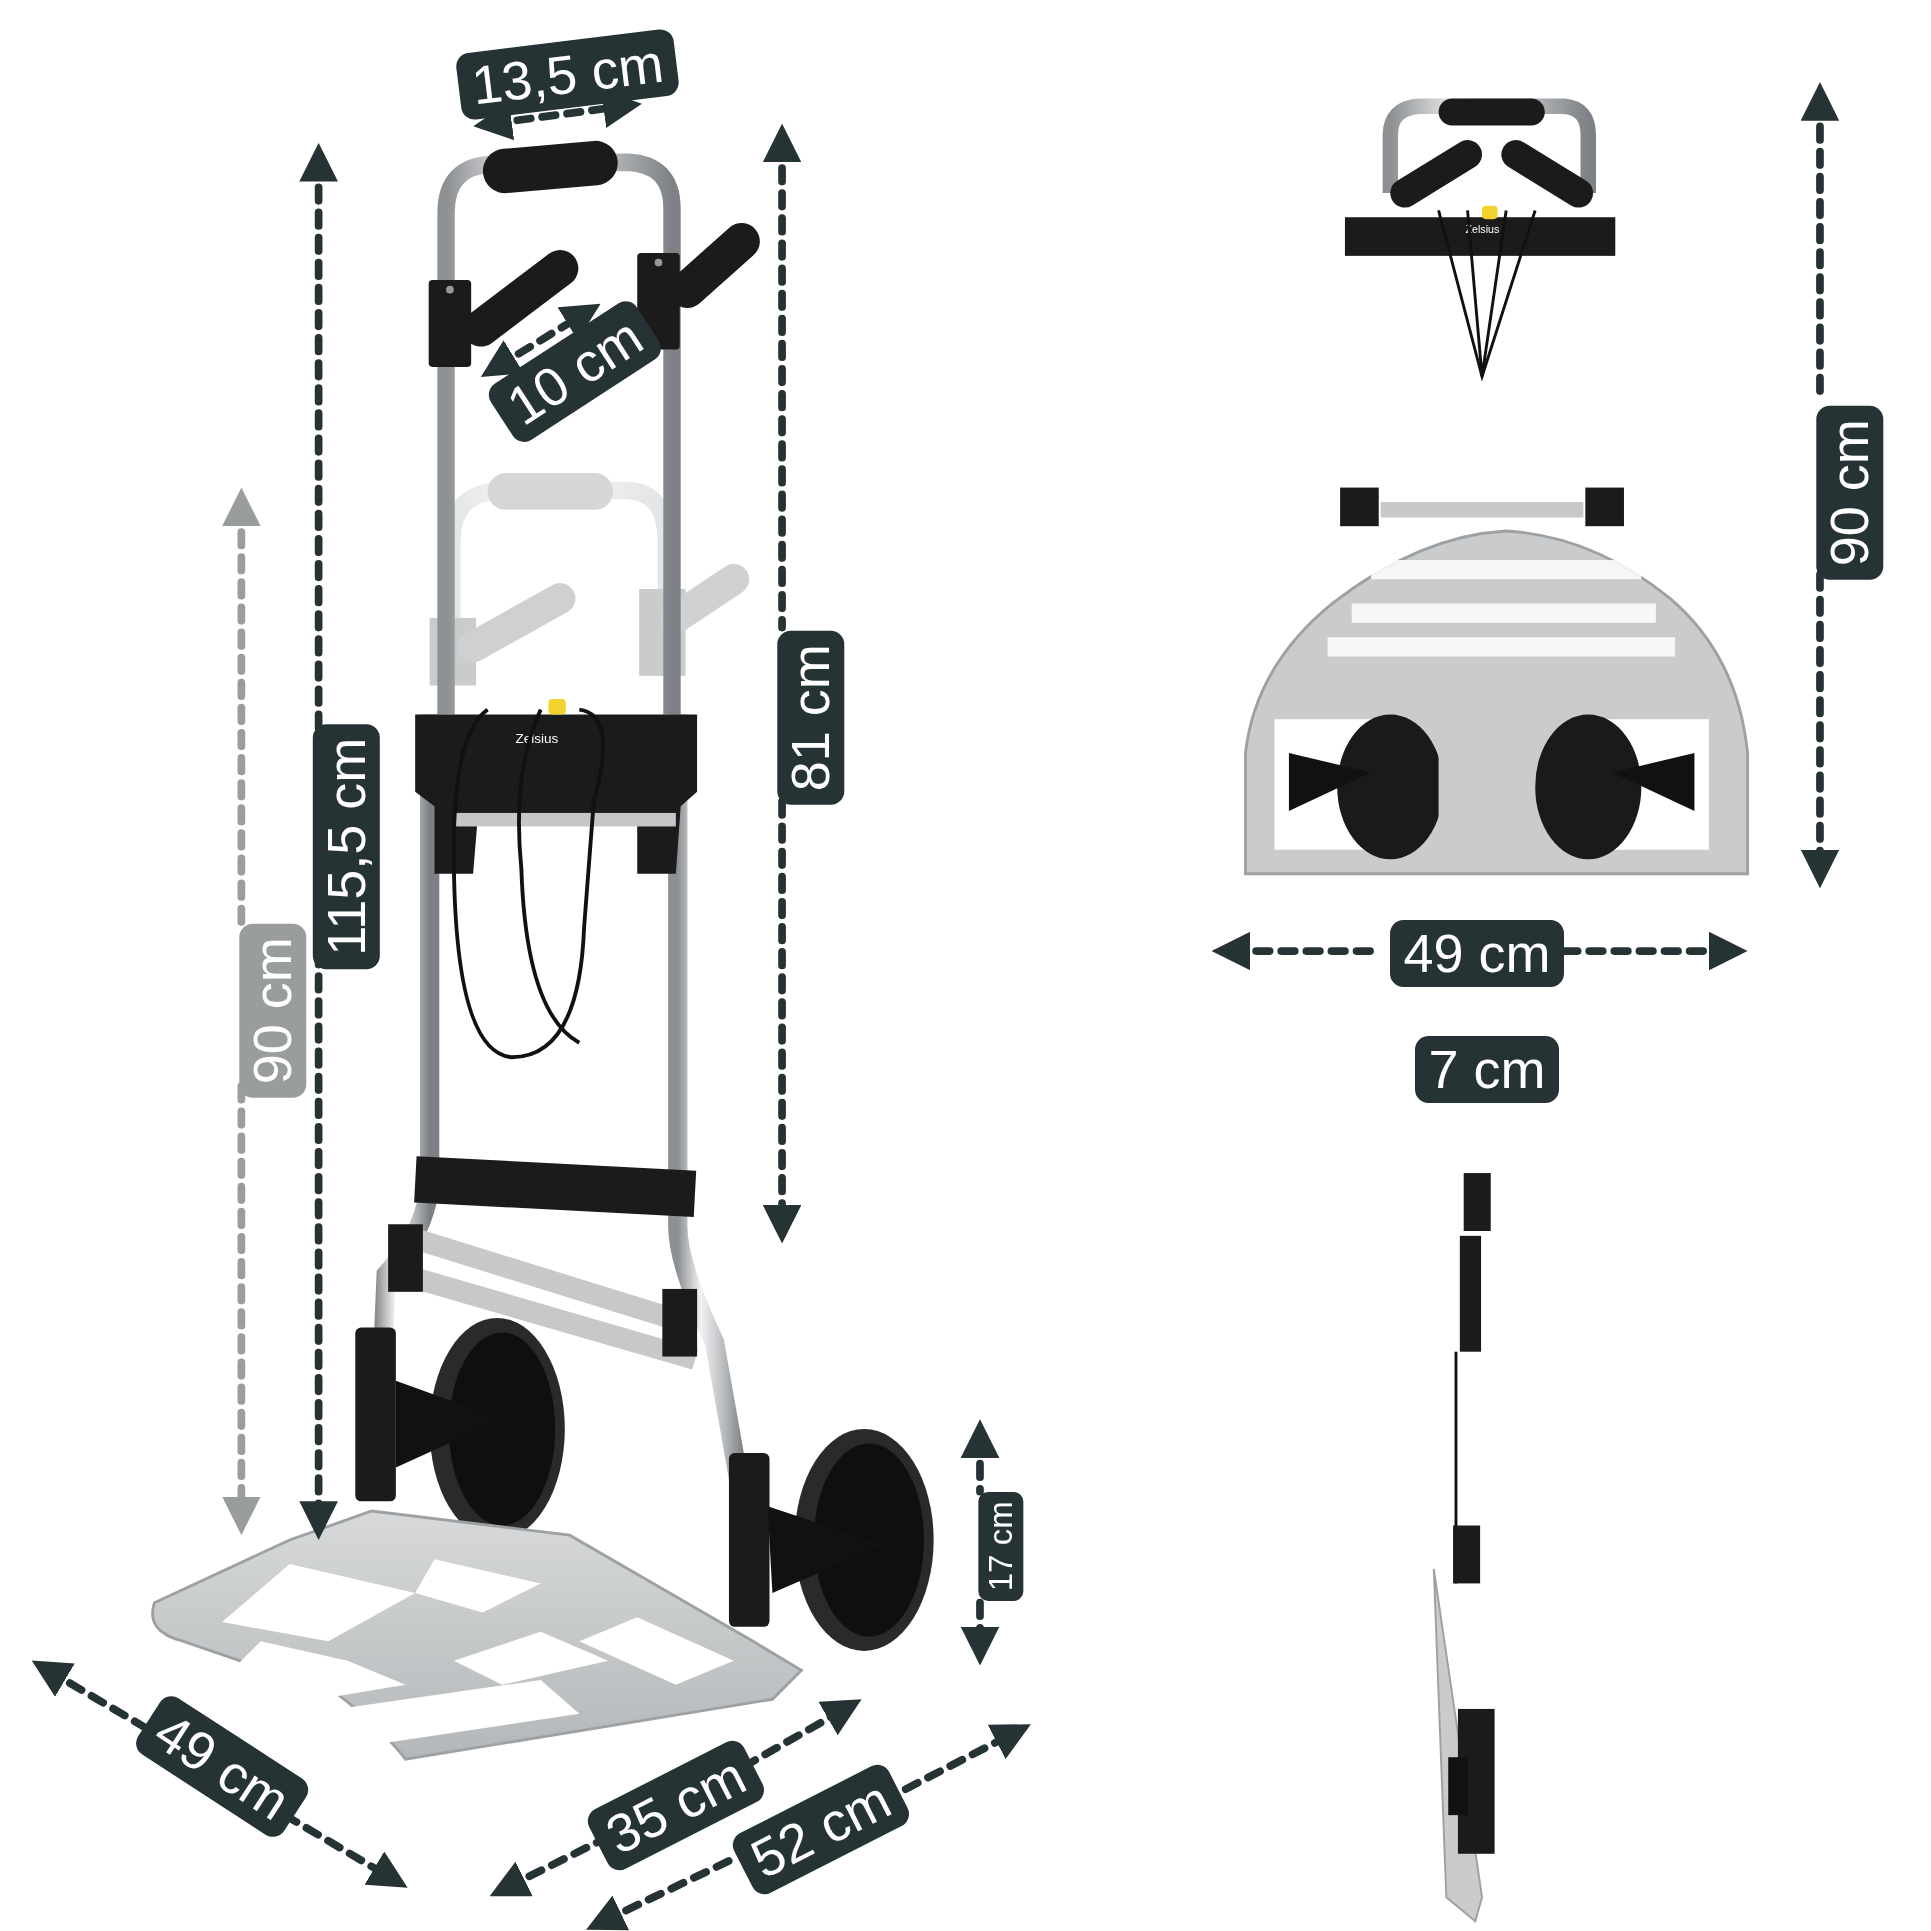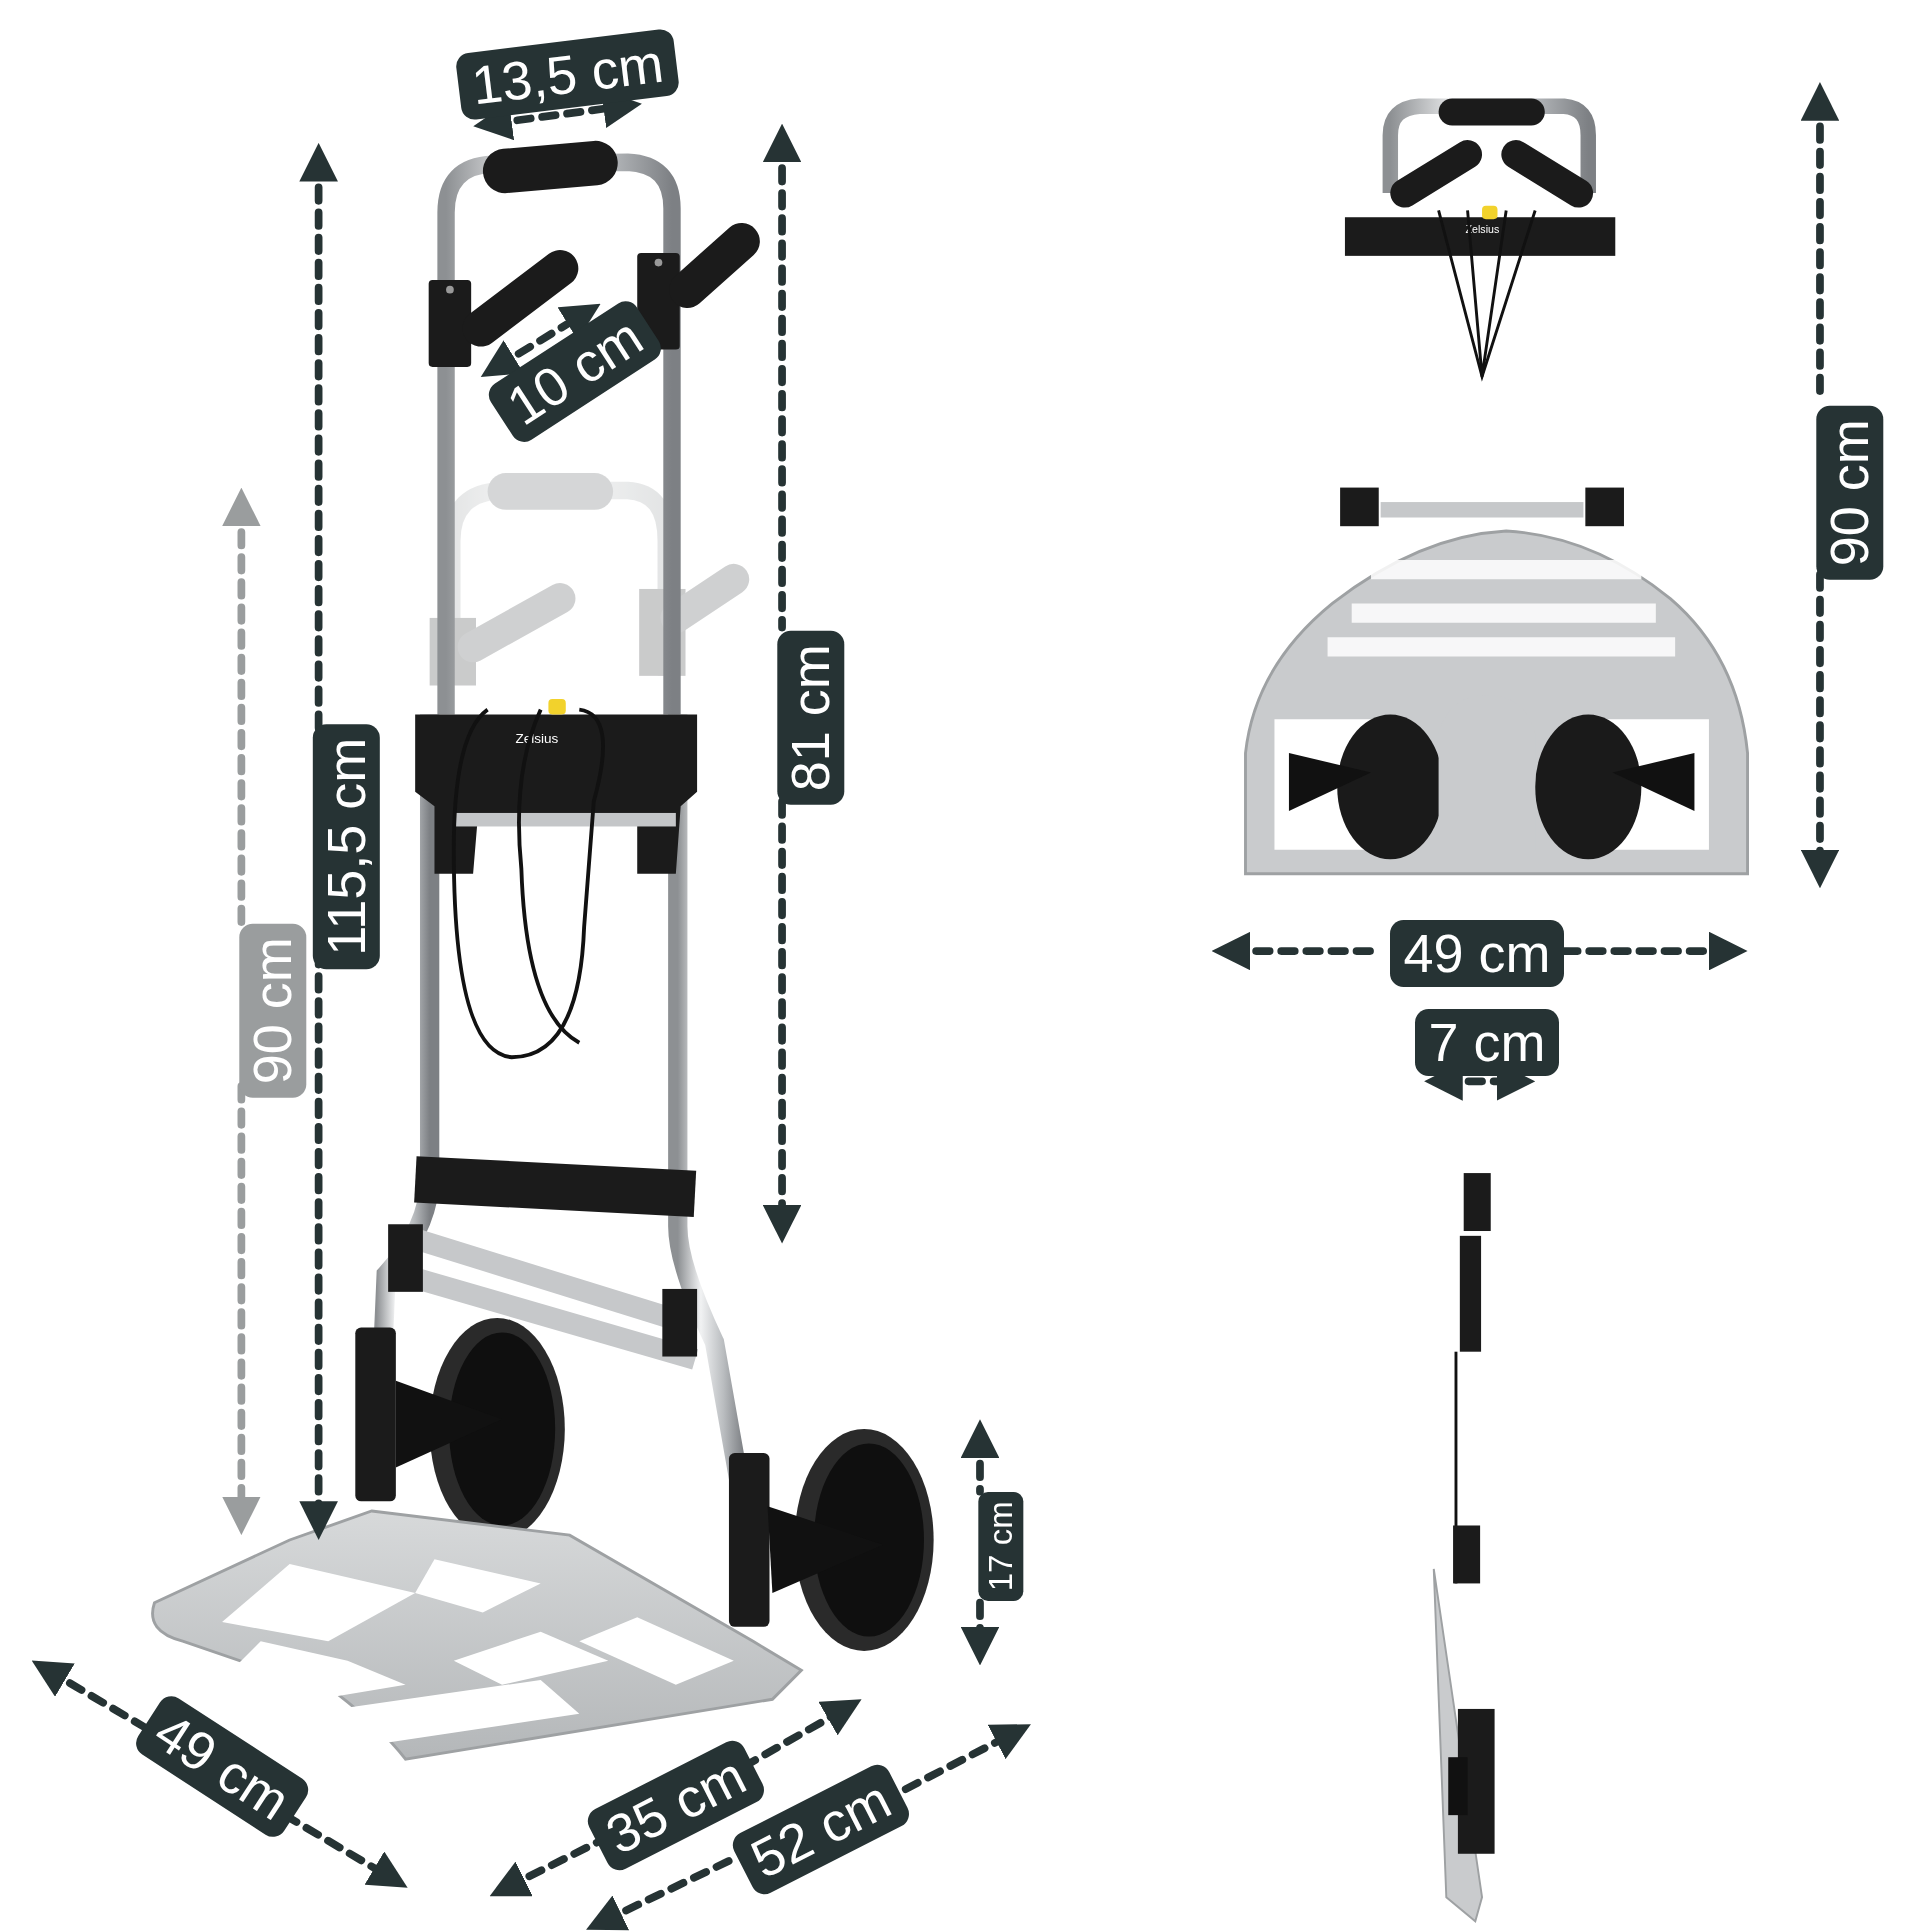--- a/index.html
+++ b/index.html
@@ -179,14 +179,14 @@
 <div class="dim-label ghost" style="left:186px;top:977px;transform:rotate(-90deg);">90 cm</div>
 <div class="dim-label" style="left:724px;top:684px;transform:rotate(-90deg);">81 cm</div>
 <div class="dim-label small" style="left:946px;top:1524px;transform:rotate(-90deg);">17 cm</div>
 <div class="dim-label" style="left:135px;top:1733px;transform:rotate(33deg);">49 cm</div>
 <div class="dim-label" style="left:589px;top:1772px;transform:rotate(-27deg);">35 cm</div>
 <div class="dim-label" style="left:734px;top:1796px;transform:rotate(-27deg);">52 cm</div>
 
 <div class="dim-label" style="left:1763px;top:459px;transform:rotate(-90deg);">90 cm</div>
 <div class="dim-label" style="left:1390px;top:920px;">49 cm</div>
 
-<div class="dim-label" style="left:1415px;top:1009px;">7 cm</div>
+<div class="dim-label" style="left:1415px;top:1036px;">7 cm</div>
 
 
 </body></html>

